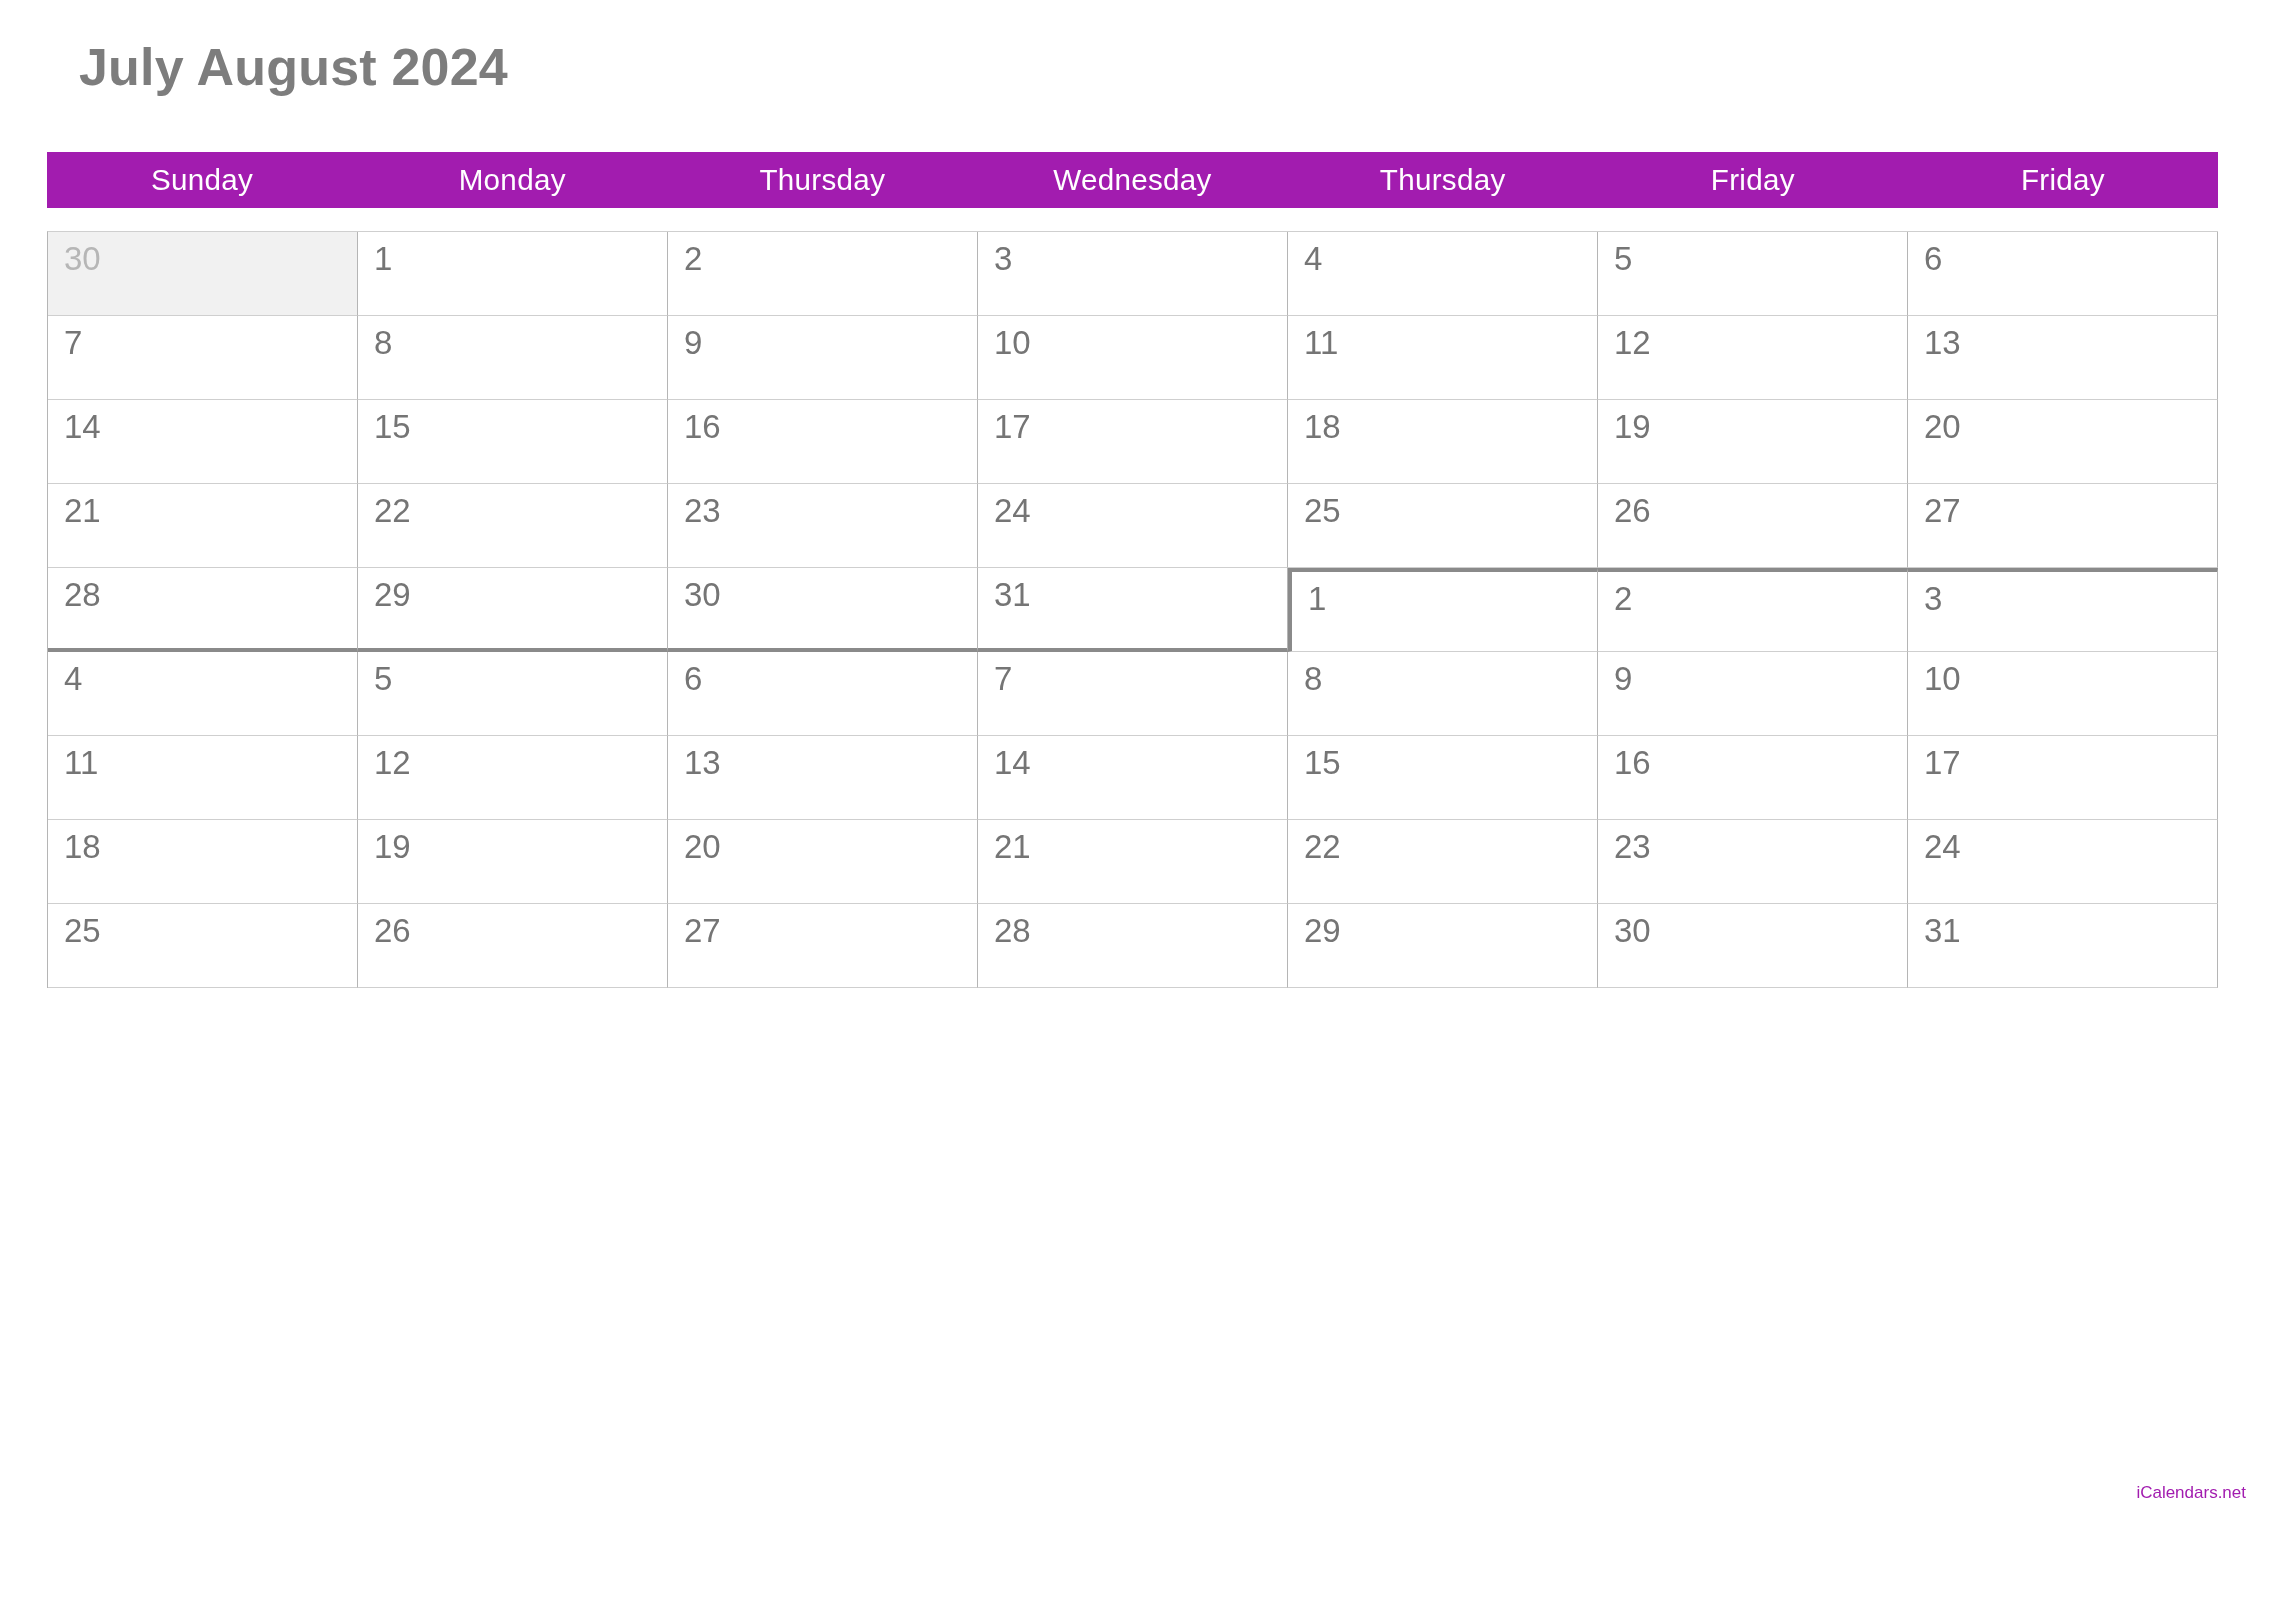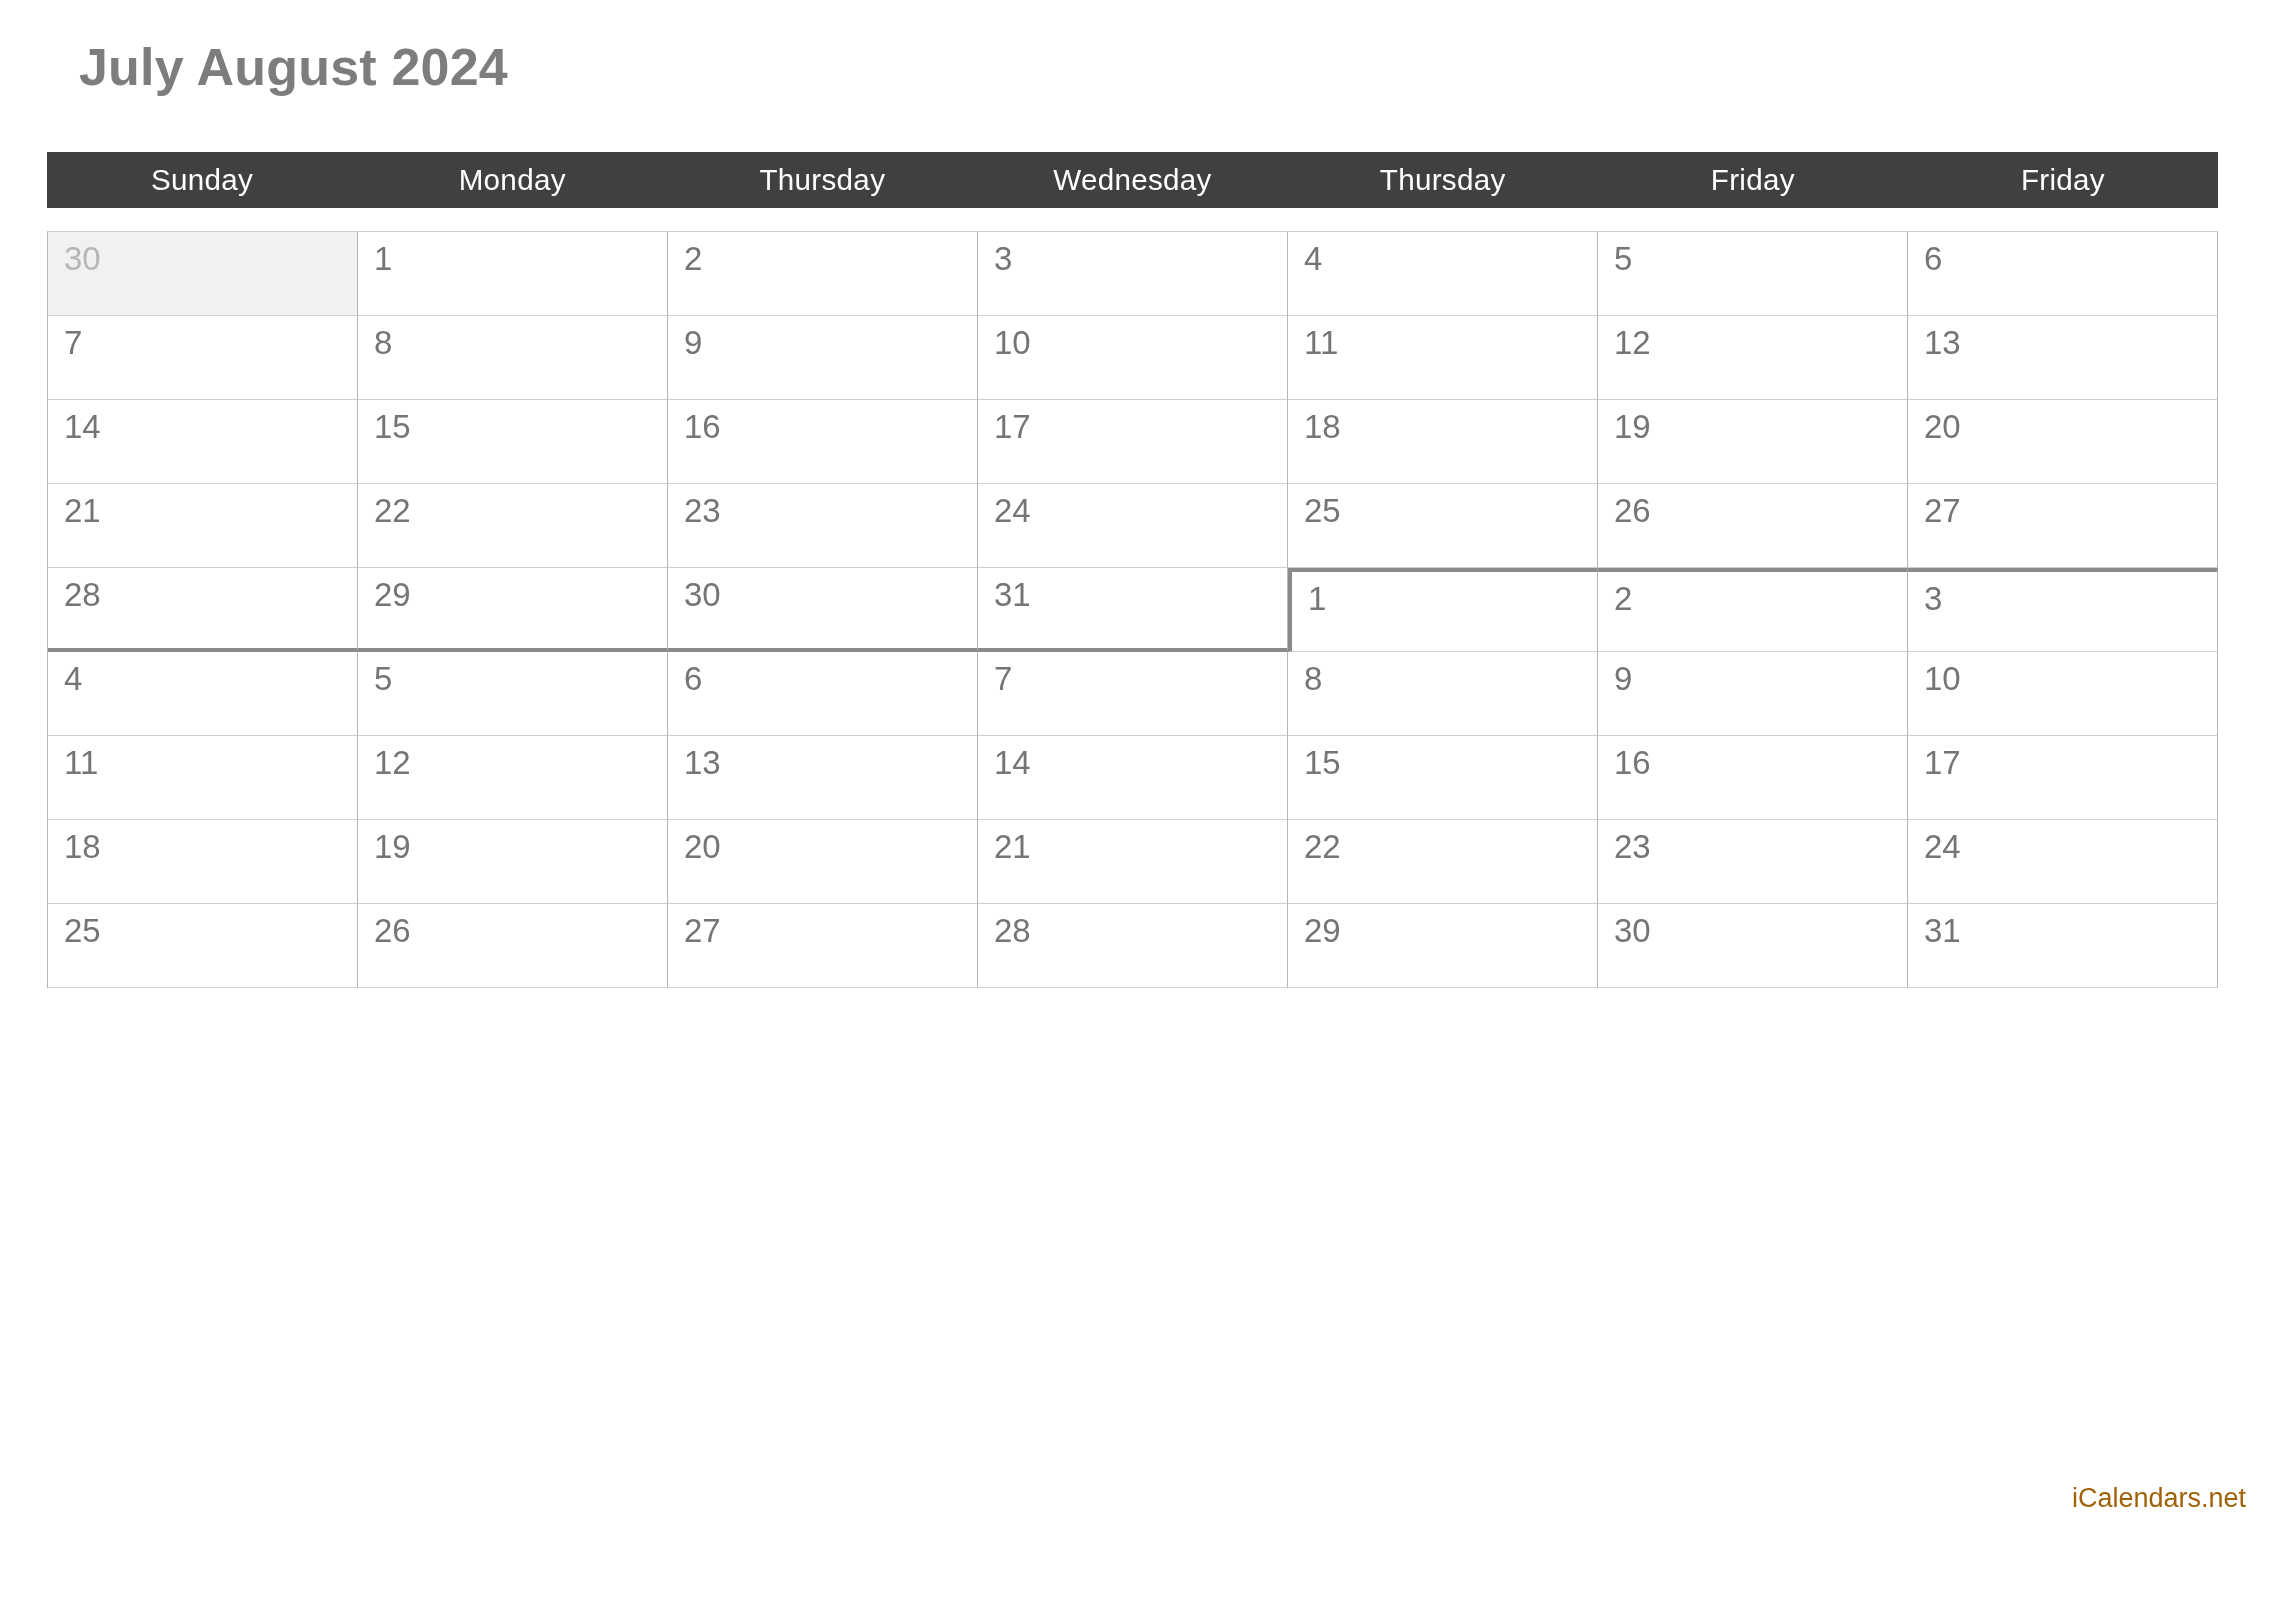--- a/index.html
+++ b/index.html
@@ -40,21 +40,21 @@
     position: absolute;
     left: 47px;
     top: 152px;
     width: 2171px;
   }
 
   
   .weekday-row {
     display: grid;
     grid-template-columns: repeat(7, 1fr);
-    background: #404040;
+    background: #a21caf;
     height: 56px;
   }
   .weekday-cell {
     display: flex;
     align-items: center;
     justify-content: center;
     color: #ffffff;
     font-size: 29.6px;
     font-weight: 400;
     letter-spacing: 0.3px;
@@ -105,22 +105,22 @@
   }
   .day-cell.edge-left {
     border-left: 4.5px solid #8a8a8a;
   }
 
   
   .cal-footer {
     position: absolute;
     right: 47px;
     top: 1483px;
-    font-size: 27px;
-    color: #a16207;
+    font-size: 17px;
+    color: #a21caf;
     text-align: right;
     white-space: nowrap;
   }
 </style>
 </head>
 <body>
 
 <div class="page">
 
   <div class="cal-title">July August 2024</div>

